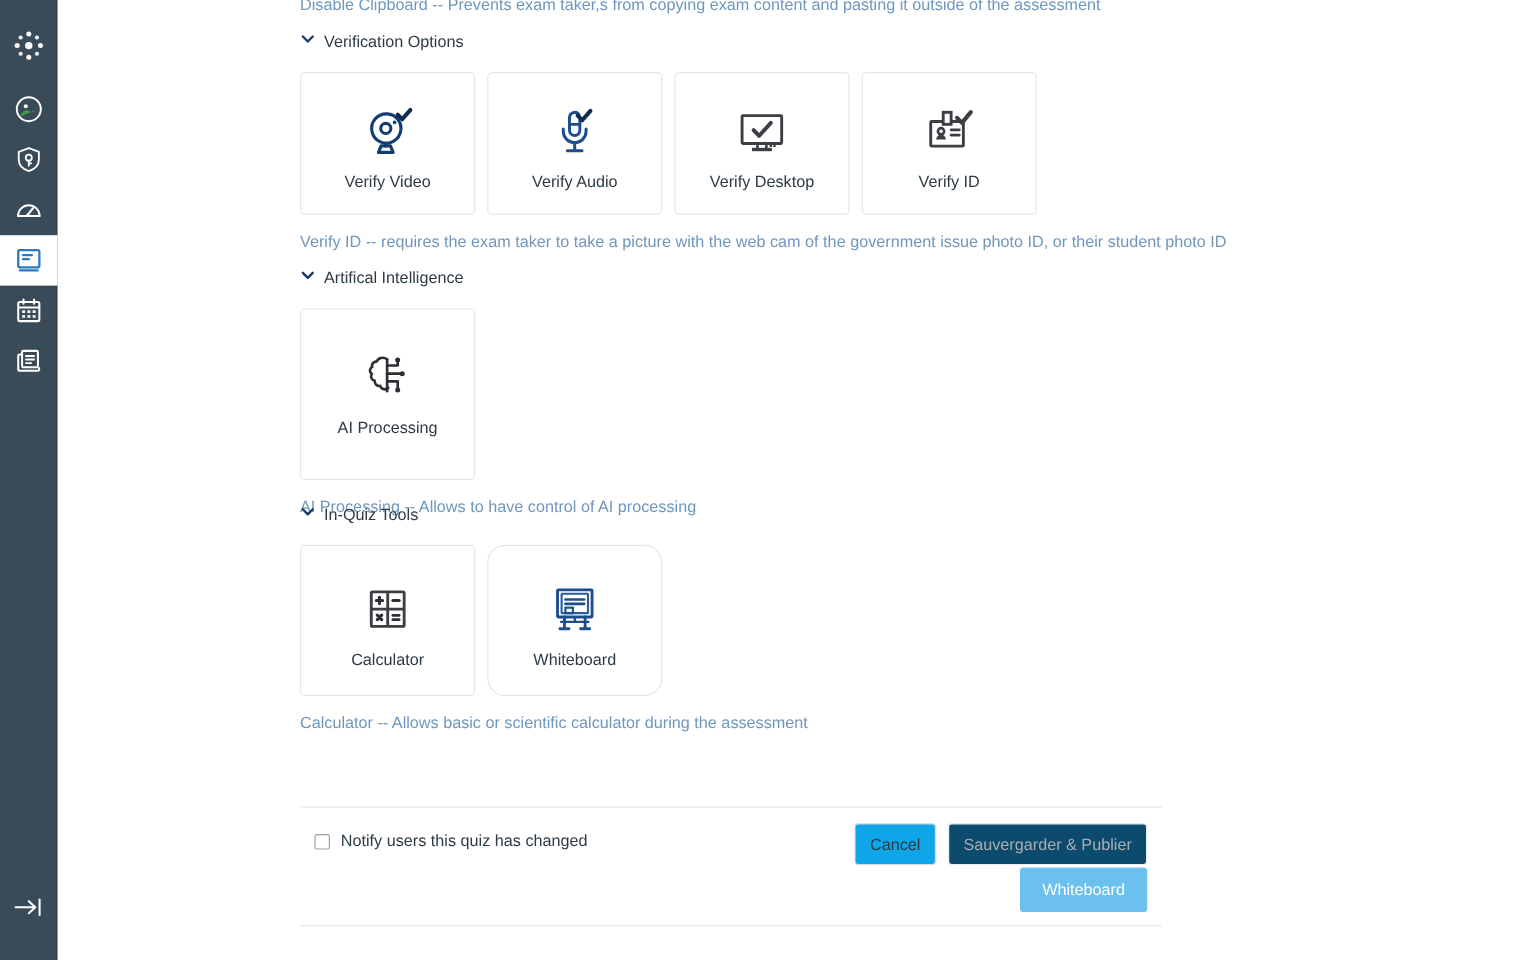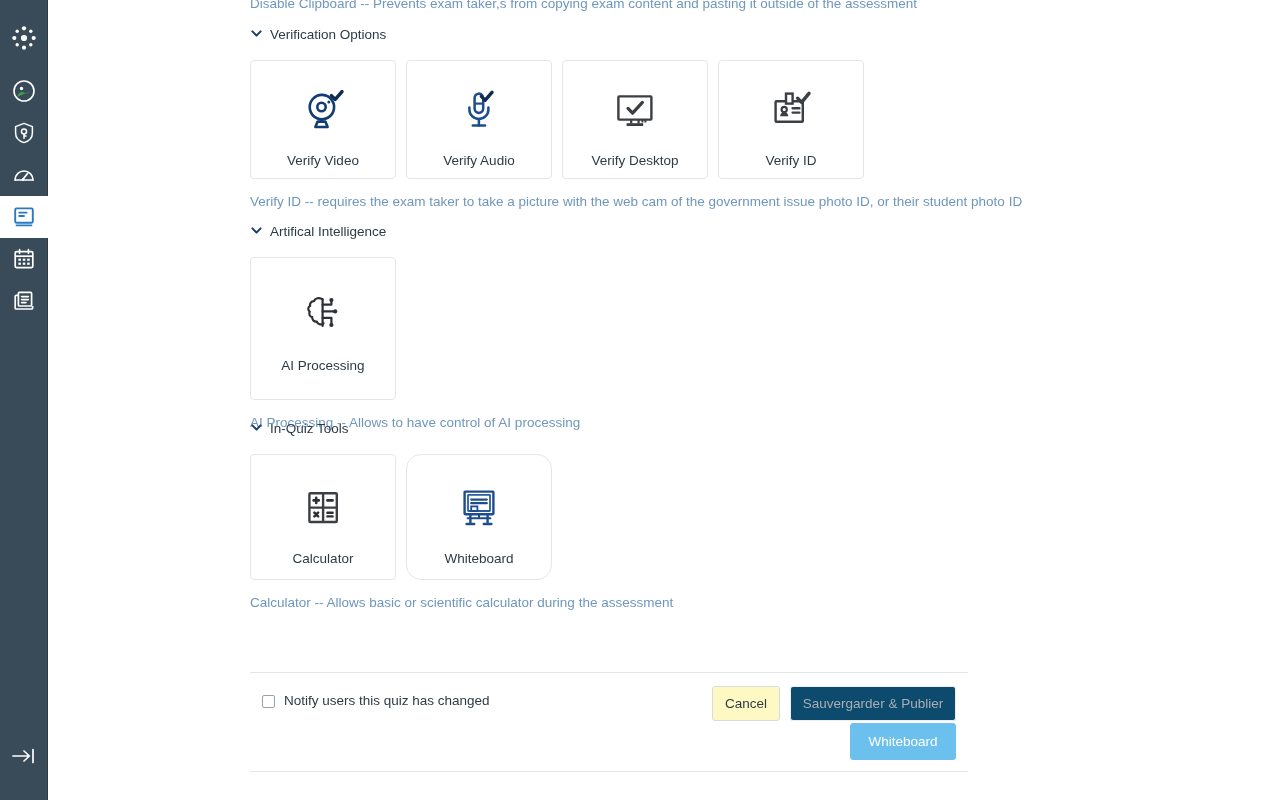--- a/index.html
+++ b/index.html
@@ -86,21 +86,21 @@
     cursor: pointer;
   }
   .opt-card .ico {
     height: 62px;
     display: flex; align-items: center; justify-content: center;
     margin-top: 18px;
   }
   .opt-card .cap {
     font-size: 13.5px;
     color: #2D3B45;
-    margin-top: 12px;
+    margin-top: 3px;
     line-height: 16px;
   }
 
   .section-hint { margin-top: 14px; }
 
   
   #form-actions {
     position: absolute;
     left: 0;
     top: 672px;
@@ -141,21 +141,21 @@
     border-radius: 3px;
     line-height: 16px;
     cursor: pointer;
     display: inline-flex;
     align-items: center;
     justify-content: center;
   }
   #btn-cancel {
     position: absolute; left: 4px; top: 0;
     width: 68px; height: 35px;
-    background: #fef9c3;
+    background: #0ea5e9;
     border: 1px solid #d9dcdf;
     color: #2D3B45;
   }
   #btn-save-publish {
     position: absolute; left: 82px; top: 0;
     width: 166px; height: 35px;
     background: #0c4a6e;
     border: 1px solid #eceef0;
     color: #a9aeb2;
     cursor: default;

